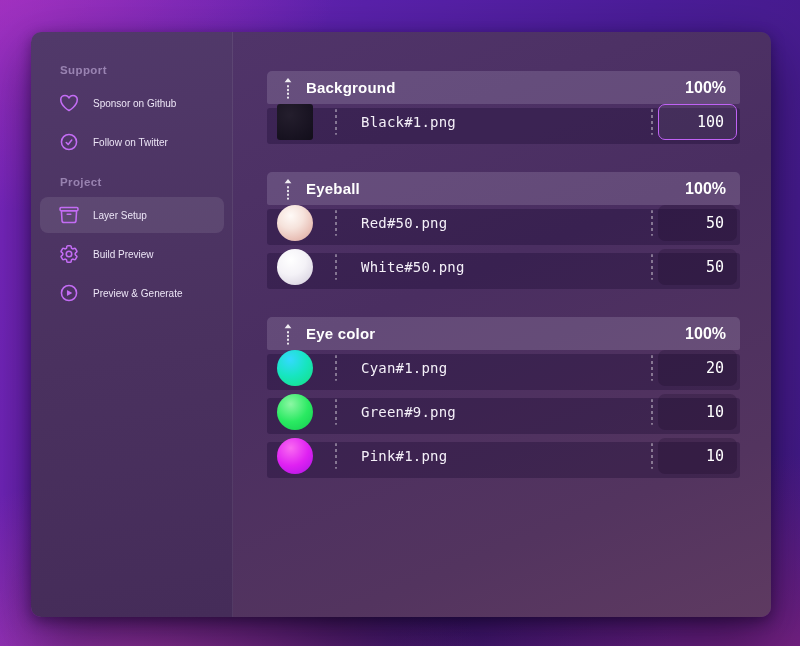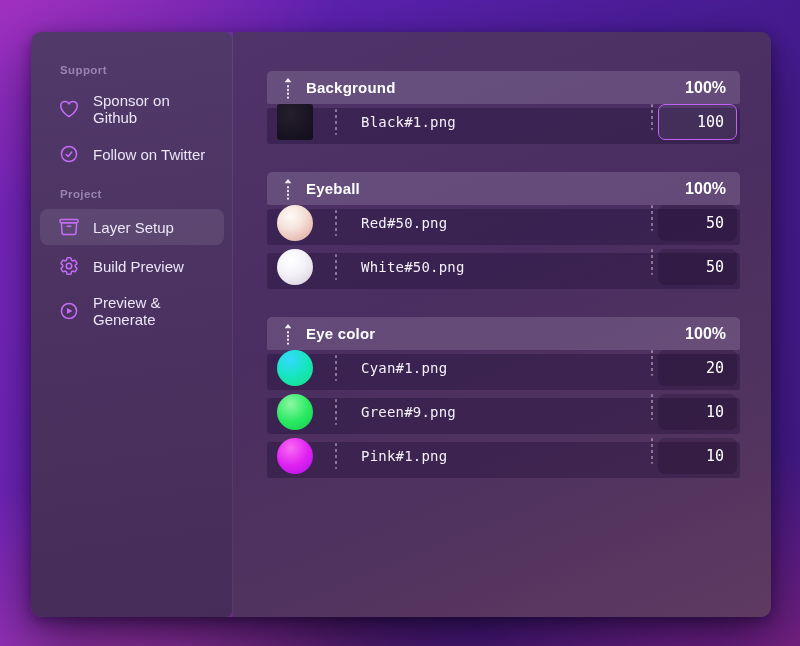--- a/index.html
+++ b/index.html
@@ -35,31 +35,30 @@
     color:#d6d0dd; font-size:12.5px; font-weight:700; letter-spacing:.2px; }
 
   .body{ flex:1; display:flex; min-height:0; }
 
   
   .sidebar{
     width:202px; flex:0 0 202px;
     background:linear-gradient(172deg, #51396a 0%, #4a315f 55%, #452c59 100%);
     border-right:1px solid rgba(255,255,255,.07);
     padding-top:32px;
-    border-radius:7px;
   }
   .side-label{
     padding-left:29px; margin:16px 0 9px;
     color:rgba(198,178,222,.62); font-size:11.5px; font-weight:700; letter-spacing:.4px;
   }
   .side-section:first-child .side-label{ margin-top:0; }
   .side-item{
     display:flex; align-items:center; gap:13px;
     margin:3px 8px 3px 9px; padding:7px 10px 7px 18px;
-    border-radius:8px; color:#ece5f6; font-size:15px; cursor:default;
+    border-radius:8px; color:#ece5f6; font-size:10px; cursor:default;
   }
   .side-item.selected{ background:rgba(255,255,255,.095); }
   .icn{ width:22px; height:22px; flex:0 0 22px; color:#c36cf4; display:block; }
 
   
   .main{
     flex:1; min-width:0;
     background:linear-gradient(158deg, #503469 0%, #4a2e61 42%, #53345f 78%, #5e3a61 100%);
     padding:39px 31px 0 34px;
     overflow:hidden;
@@ -94,21 +93,21 @@
   .thumb[data-variant="pink"]{
     background:radial-gradient(circle at 38% 28%, #fa6af2 0%, #df21f2 52%, #a914e4 100%); }
   .vdash{
     width:2px; height:26px; border-radius:1px;
     background:repeating-linear-gradient(to bottom, rgba(255,255,255,.38) 0 3px, transparent 3px 6px);
   }
   .vdash.left{ margin:0 24px 0 22px; }
   .filename{
     font-family:"DejaVu Sans Mono", monospace; font-size:14px; color:#f4f0f8; letter-spacing:.2px;
   }
-  .row-right{ margin-left:auto; display:flex; gap:5px; }
+  .row-right{ margin-left:auto; display:flex; align-items:center; gap:5px; }
   .value-input{
     width:79px; height:36px; border-radius:7px;
     background:rgba(16,4,34,.22); border:1.5px solid transparent;
     color:#ffffff; font-family:"DejaVu Sans Mono", monospace; font-size:15px;
     text-align:right; padding:0 12px; outline:none;
   }
   .value-input.focused{ border-color:#c062f5; background:rgba(255,255,255,.055); }
 </style>
 </head>
 <body>

